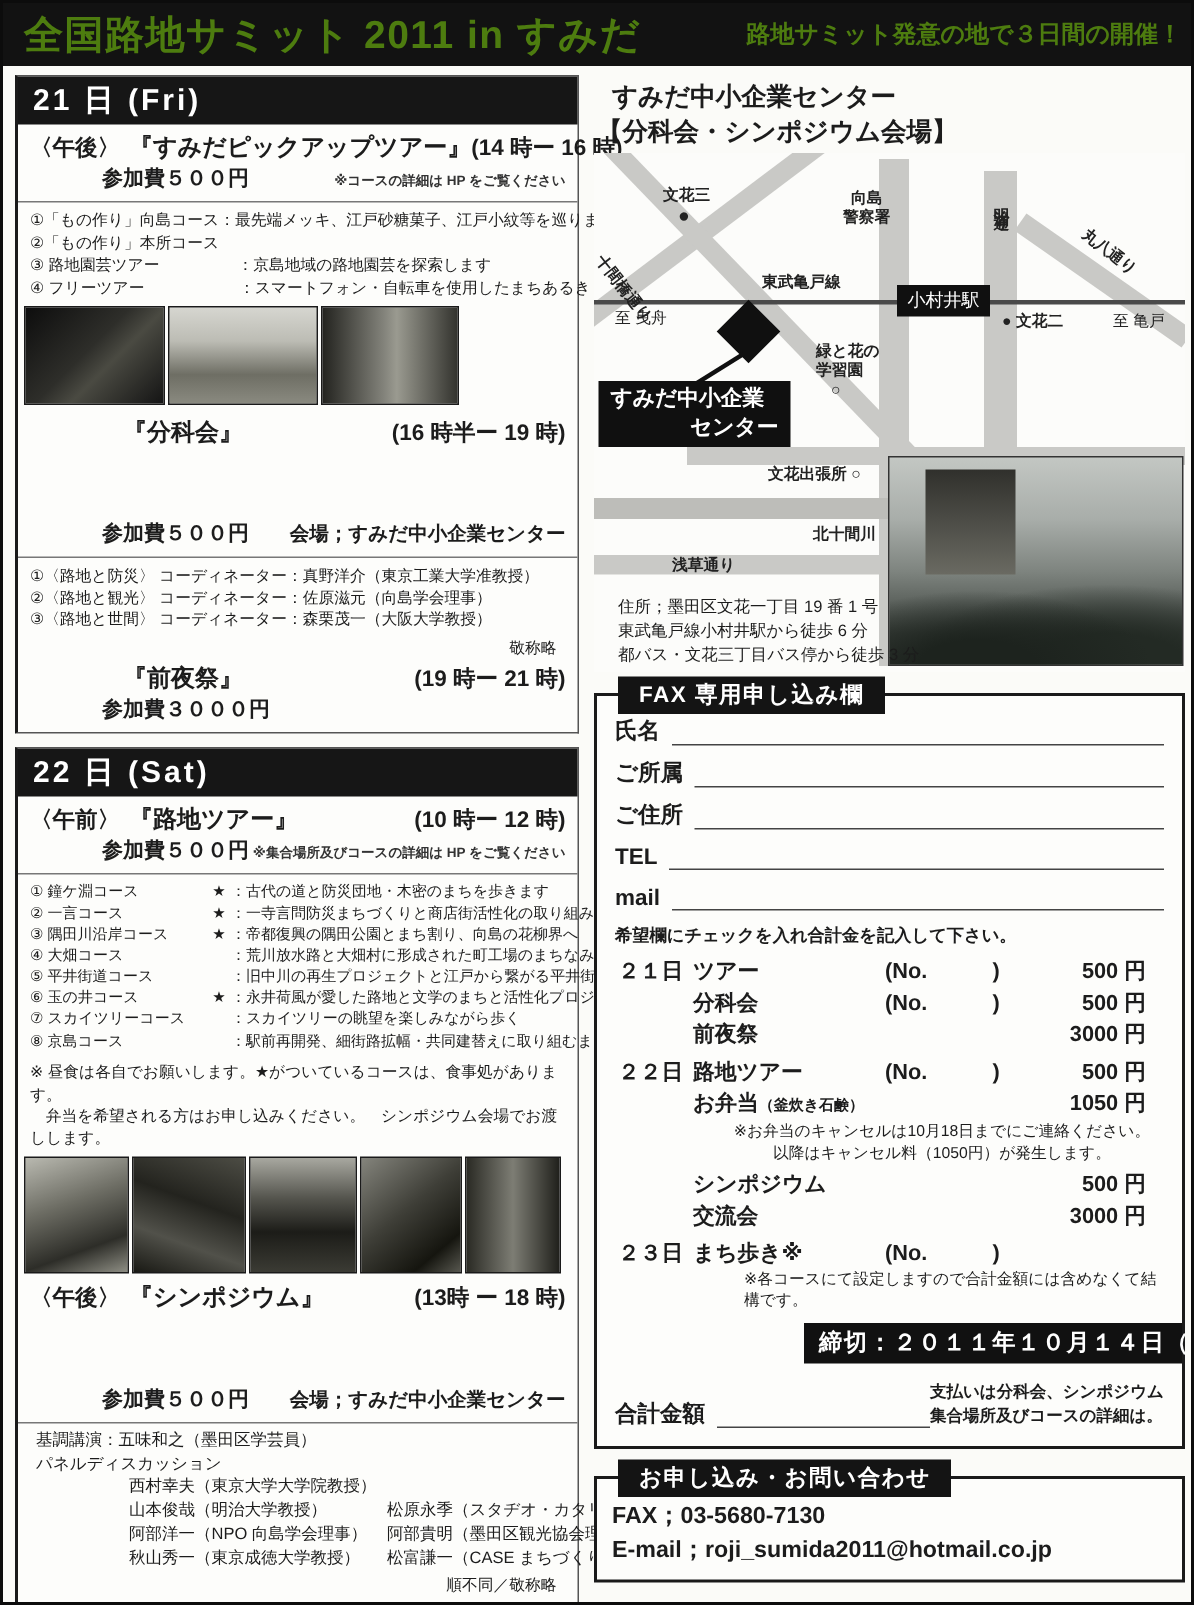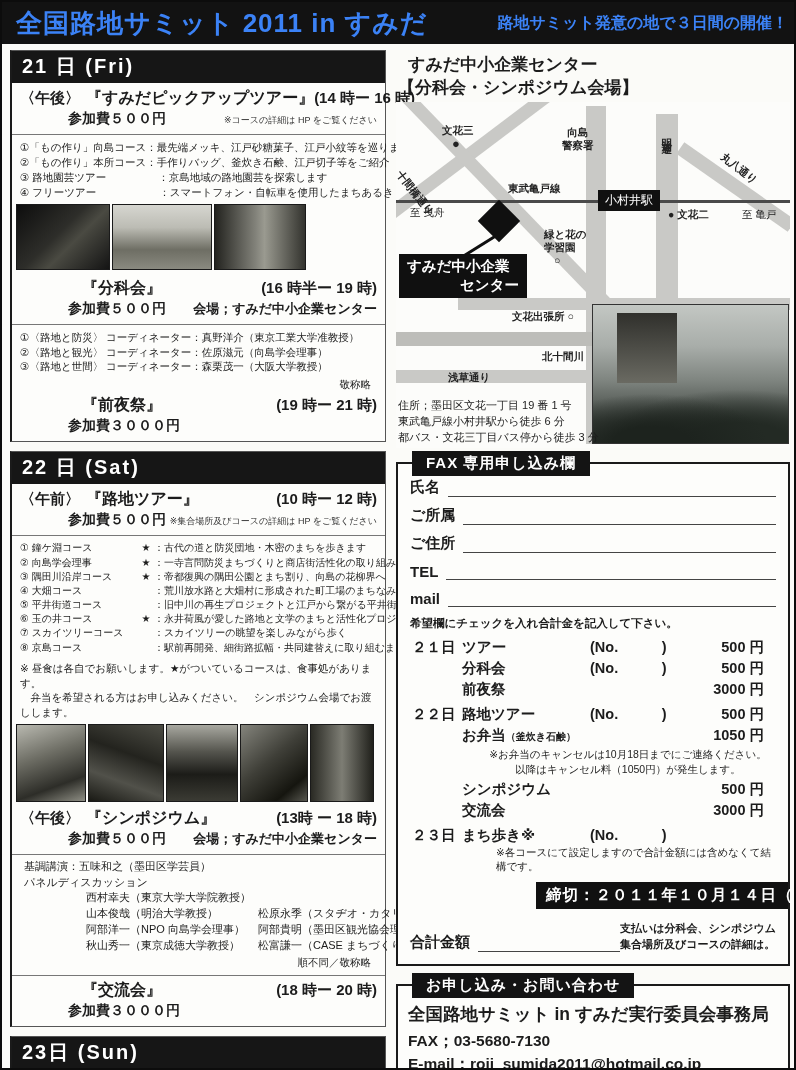--- a/index.html
+++ b/index.html
@@ -1,37 +1,37 @@
 <!DOCTYPE html>
 <html><head>
 <meta charset="utf-8">
 <style>
   * { margin:0; padding:0; box-sizing:border-box; }
   html,body { background:#888; }
   body { font-family:"Liberation Sans","DejaVu Sans",sans-serif; }
   .page { position:relative; width:796px; height:1070px; background:#fbfbf8; color:#1c1c1c;
           border:2px solid #0c0c0c; overflow:hidden; margin:0 auto; }
   
-  .tophdr { height:42px; background:#121212; color:#3b82f6; display:flex; align-items:center; padding:0 14px; gap:26px; }
+  .tophdr { height:42px; background:#121212; color:#4d7c0f; display:flex; align-items:center; padding:0 14px; gap:26px; }
   .tophdr .ttl { font-size:26px; font-weight:bold; letter-spacing:1px; white-space:nowrap; }
   .tophdr .sub { font-size:16px; font-weight:bold; white-space:nowrap; margin-left:44px; }
   
   .cols { display:flex; padding:6px 6px 0 8px; gap:10px; }
   .colL { width:376px; flex:none; }
   .colR { width:394px; flex:none; }
   
   .daybox { border:1px solid #555; border-left:2px solid #1a1a1a; background:#fdfdfb; margin-bottom:9px; }
   .daybar { background:#161616; color:#fff; font-size:20px; font-weight:bold; padding:2px 10px 3px; letter-spacing:2px; }
   .evline { display:flex; align-items:center; font-weight:bold; font-size:15px; padding:5px 8px 0 8px; white-space:nowrap; }
   .evline .tl { margin-right:6px; }
   .evline .et { font-size:16px; }
   .evline .tm { margin-left:auto; font-size:15px; }
   .feeline { display:flex; align-items:baseline; font-weight:bold; font-size:14px; padding:1px 8px 4px 56px; white-space:nowrap; }
-  .feeline .smallnote { margin-left:auto; font-weight:normal; font-size:9px; color:#333; }
-  .feeline .venue { margin-left:auto; font-size:13px; }
+  .feeline .smallnote { margin-left:auto; font-weight:bold; font-size:9px; color:#333; }
+  .feeline .venue { margin-left:auto; font-size:13px;margin-top:47px; }
   .thinhr { border-top:1px solid #777; margin:2px 0; }
   .clist { padding:3px 6px 4px 8px; font-size:10.5px; line-height:1.42; }
   .crow { display:flex; white-space:nowrap; }
   .crow .cno { flex:none; }
   .crow .cstar { flex:none; width:16px; text-align:center; }
   .crow .cdesc { flex:none; }
   .lnote { font-size:10.5px; padding:2px 6px 4px 8px; line-height:1.4; }
   .photostrip { display:flex; gap:2px; padding:0 4px 4px 4px; }
   .ph { height:66px; border:1px solid #1a1a1a; flex:none; }
   .centerline { display:flex; align-items:baseline; font-weight:bold; font-size:16px; padding:4px 8px 0 70px; white-space:nowrap; }
@@ -104,21 +104,20 @@
           <span class="smallnote">※コースの詳細は HP をご覧ください</span>
         </div>
         <div class="thinhr"></div>
         <div class="clist">
           <div class="crow">
               <span class="cno">①「もの作り」向島コース</span>
               <span class="cdesc">：最先端メッキ、江戸砂糖菓子、江戸小紋等を巡ります</span>
             </div>
           <div class="crow">
               <span class="cno">②「もの作り」本所コース</span>
-              <span class="cdesc">：手作りバッグ、釜炊き石鹸、江戸切子等をご紹介</span>
             </div>
           <div class="crow">
               <span class="cno">③ 路地園芸ツアー</span>
               <span class="cdesc" style="padding-left:52px">：京島地域の路地園芸を探索します</span>
             </div>
           <div class="crow">
               <span class="cno">④ フリーツアー</span>
               <span class="cdesc" style="padding-left:63px">：スマートフォン・自転車を使用したまちあるき</span>
             </div>
         </div>
@@ -163,21 +162,21 @@
           <span class="smallnote">※集合場所及びコースの詳細は HP をご覧ください</span>
         </div>
         <div class="thinhr"></div>
         <div class="clist" style="font-size:10px">
           <div class="crow">
               <span class="cno" style="width:118px">① 鐘ケ淵コース</span>
               <span class="cstar">★</span>
               <span class="cdesc">：古代の道と防災団地・木密のまちを歩きます</span>
             </div>
           <div class="crow">
-              <span class="cno" style="width:118px">② 向島学会理事</span>
+              <span class="cno" style="width:118px">② 一言コース</span>
               <span class="cstar">★</span>
               <span class="cdesc">：一寺言問防災まちづくりと商店街活性化の取り組み</span>
             </div>
           <div class="crow">
               <span class="cno" style="width:118px">③ 隅田川沿岸コース</span>
               <span class="cstar">★</span>
               <span class="cdesc">：帝都復興の隅田公園とまち割り、向島の花柳界へ</span>
             </div>
           <div class="crow">
               <span class="cno" style="width:118px">④ 大畑コース</span>
@@ -316,21 +315,21 @@
         <div class="maplbl" style="left:158px;top:152px;font-weight:normal;">○</div>
         <div class="maplbl" style="left:116px;top:208px;">文花出張所 ○</div>
         <div class="maplbl" style="left:146px;top:248px;">北十間川</div>
         <div class="maplbl" style="left:52px;top:269px;">浅草通り</div>
 
         <div class="bldgphoto" style="left:196px;top:202px;width:197px;height:140px;background:linear-gradient(180deg,#c3c7c3 0%,#a8ada9 30%,#7e847f 55%,#3c423d 85%,#2e332f 100%);">
           <div style="position:absolute;left:24px;top:8px;width:60px;height:70px;background:linear-gradient(180deg,#30302c,#6a6a62);"></div>
           <div style="position:absolute;left:0;bottom:0;width:100%;height:58px;background:radial-gradient(ellipse at 30% 100%,#1d231e 20%,transparent 60%),radial-gradient(ellipse at 75% 100%,#232a24 25%,transparent 65%);"></div>
         </div>
 
-        <div class="addr" style="position:absolute;left:2px;top:296px;">
+        <div class="addr" style="position:absolute;left:16px;top:296px;">
           <div>住所；墨田区文花一丁目 19 番 1 号</div>
           <div>東武亀戸線小村井駅から徒歩 6 分</div>
           <div>都バス・文花三丁目バス停から徒歩 3 分</div>
         </div>
       </div>
 
       <div class="taggedbox" style="margin-top:14px;">
         <div class="tag">FAX 専用申し込み欄</div>
 
         <div class="fieldrow">
@@ -423,21 +422,20 @@
           <span class="tline"></span>
           <span class="paynote">
             <div>支払いは分科会、シンポジウム</div>
             <div>集合場所及びコースの詳細は。</div>
           </span>
         </div>
       </div>
 
       <div class="taggedbox contact" style="margin-top:18px;">
         <div class="tag">お申し込み・お問い合わせ</div>
-        <div class="org">全国路地サミット in すみだ実行委員会事務局</div>
         <div class="cline">FAX；03-5680-7130</div>
         <div class="cline">E-mail；roji_sumida2011@hotmail.co.jp</div>
 
       </div>
 
     </div>
   </div>
 </div>
 
 </body></html>

